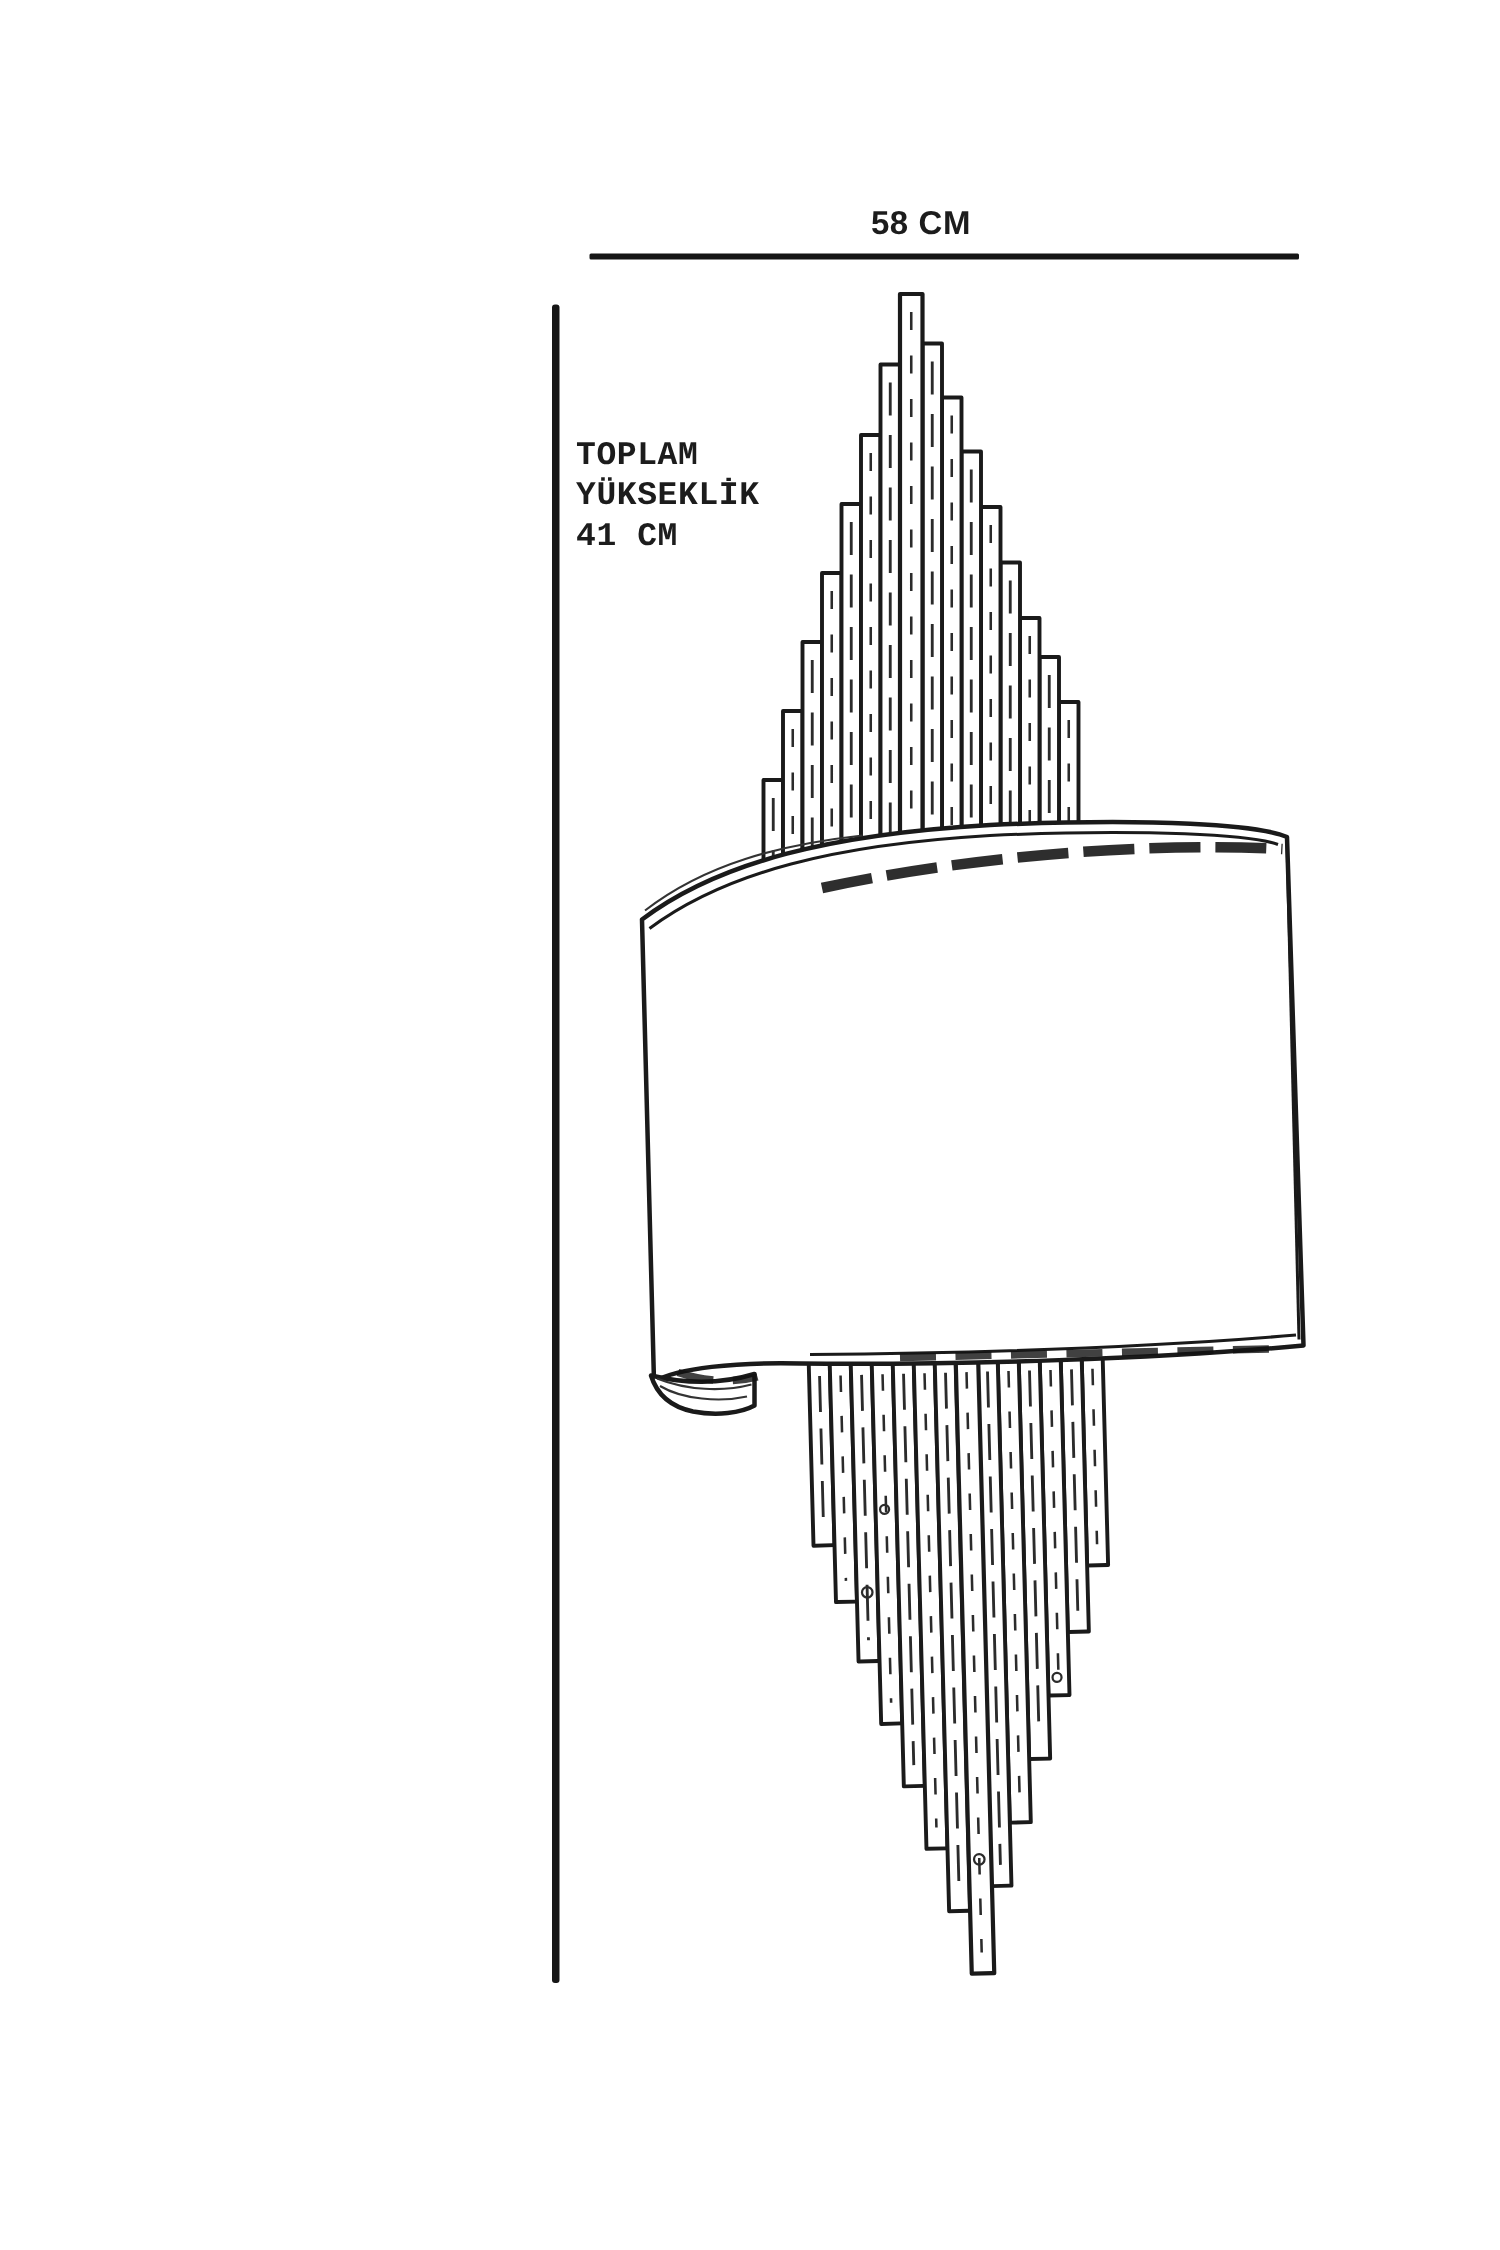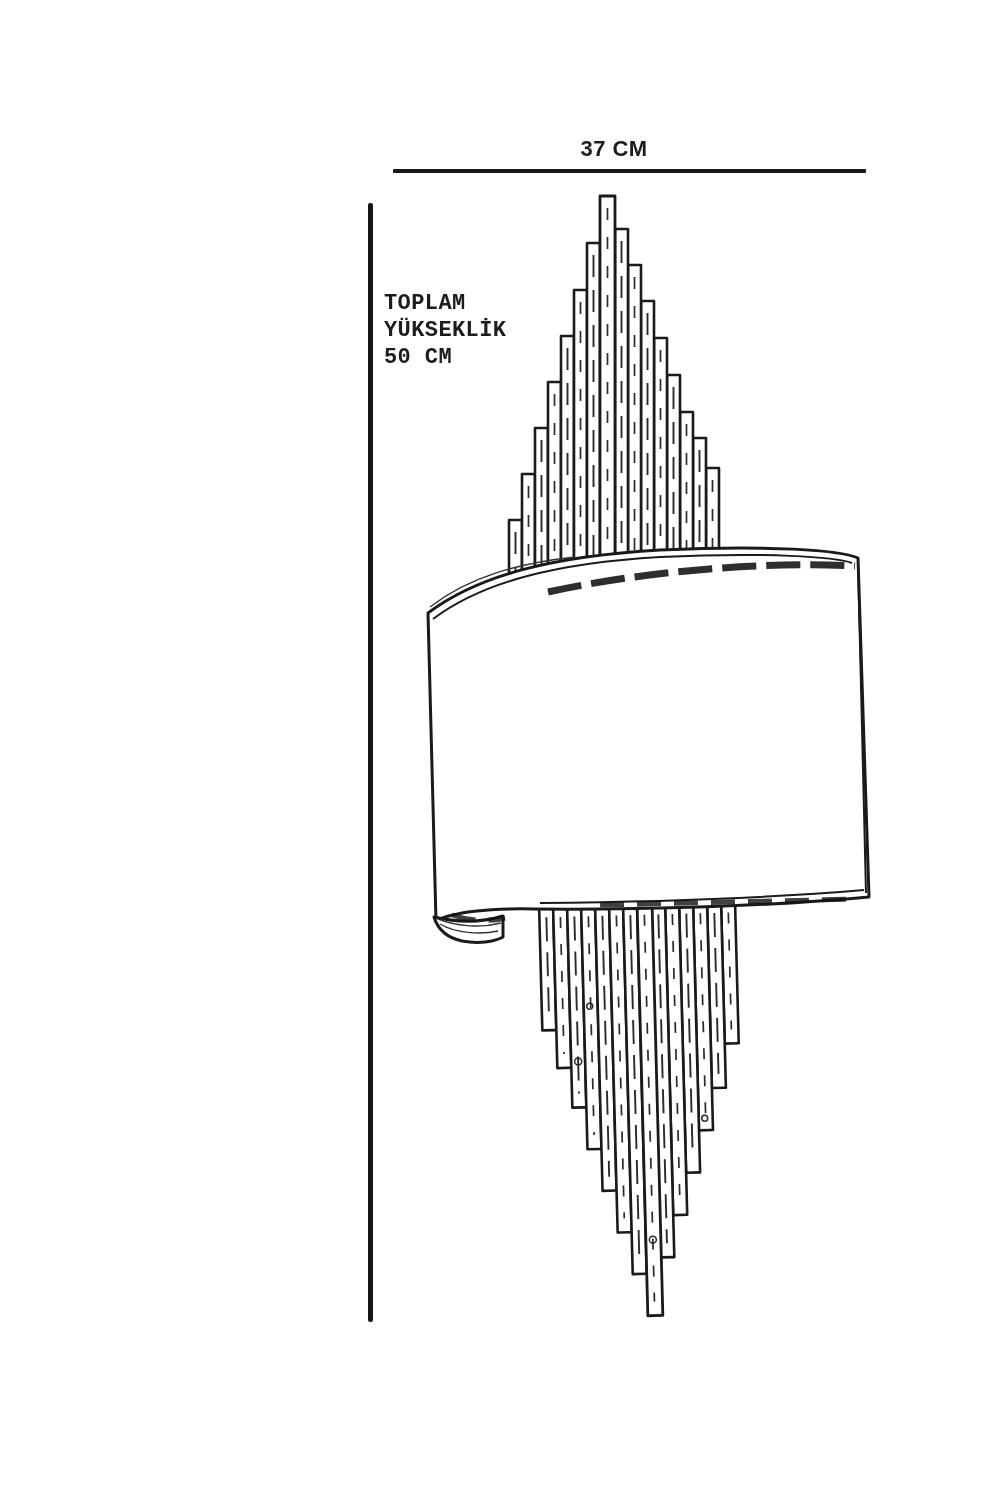--- a/index.html
+++ b/index.html
@@ -55,28 +55,28 @@
   .thin{fill:none;stroke:#333333;stroke-width:1.4;}
   .shadow{fill:none;stroke:#111111;stroke-width:7;stroke-dasharray:34 10;opacity:.88;}
   .shadow2{fill:none;stroke:#111111;stroke-width:5;stroke-dasharray:24 13;opacity:.8;}
   .squig{fill:none;stroke:#2b2b2b;stroke-width:1.5;}
 </style>
 </head>
 <body>
 
 <div class="stage">
 
-  <div class="dim-label width-label">37 CM</div>
+  <div class="dim-label width-label">58 CM</div>
   <div class="h-line"></div>
 
   <div class="v-line"></div>
   <div class="dim-label height-label">
     <div>TOPLAM</div>
     <div>YÜKSEKLİK</div>
-    <div>50 CM</div>
+    <div>41 CM</div>
   </div>
 
   <svg class="lamp" width="1000" height="1500" viewBox="0 0 1000 1500">
 
     <g transform="rotate(-1.5 635 940)">
       <rect class="rod" x="540" y="895" width="14" height="133"></rect>
       <rect class="rod" x="722" y="895" width="14" height="151"></rect>
       <rect class="rod" x="554" y="895" width="14" height="171"></rect>
       <rect class="rod" x="708" y="895" width="14" height="195"></rect>
       <rect class="rod" x="568" y="895" width="14" height="211"></rect>

